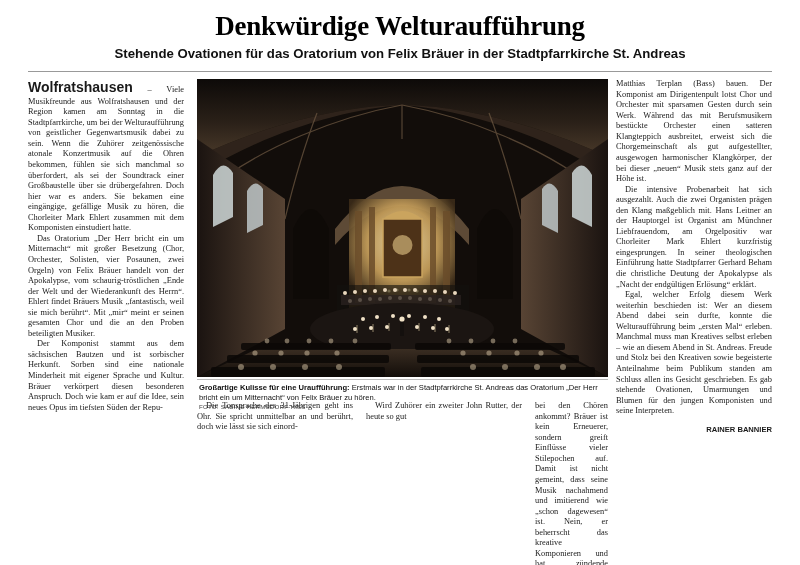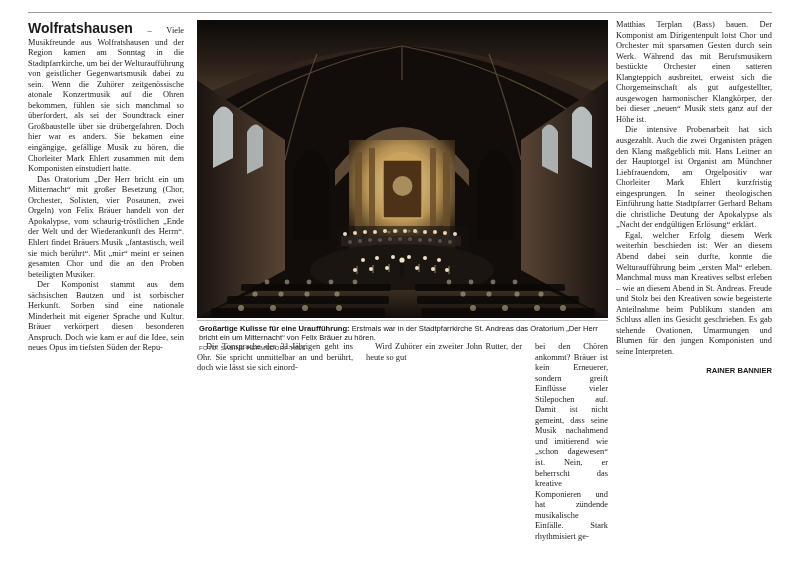--- a/index.html
+++ b/index.html
@@ -139,20 +139,22 @@
 
   
   svg.churchsvg { display: block; width: 411px; height: 298px; }
 </style>
 </head>
 <body>
 
 <div class="page">
   <div class="inner">
 
+    <h1 class="headline">Denkwürdige Welturaufführung</h1>
+    <div class="subhead">Stehende Ovationen für das Oratorium von Felix Bräuer in der Stadtpfarrkirche St. Andreas</div>
     <hr class="rule">
 
     <div class="cols">
 
       <div class="col col-1">
         <p class="first"><span class="dateline">Wolfratshausen</span> – Viele Musikfreunde aus Wolfratshausen und der Region kamen am Sonntag in die Stadtpfarrkirche, um bei der Welturaufführung von geistlicher Gegenwartsmusik dabei zu sein. Wenn die Zuhörer zeitgenössische atonale Konzertmusik auf die Ohren bekommen, fühlen sie sich manchmal so überfordert, als sei der Soundtrack einer Großbaustelle über sie drübergefahren. Doch hier war es anders. Sie bekamen eine eingängige, gefällige Musik zu hören, die Chorleiter Mark Ehlert zusammen mit dem Komponisten einstudiert hatte.</p>
         <p>Das Oratorium „Der Herr bricht ein um Mitternacht“ mit großer Besetzung (Chor, Orchester, Solisten, vier Posaunen, zwei Orgeln) von Felix Bräuer handelt von der Apokalypse, vom schaurig-tröstlichen „Ende der Welt und der Wiederankunft des Herrn“. Ehlert findet Bräuers Musik „fantastisch, weil sie mich berührt“. Mit „mir“ meint er seinen gesamten Chor und die an den Proben beteiligten Musiker.</p>
         <p>Der Komponist stammt aus dem sächsischen Bautzen und ist sorbischer Herkunft. Sorben sind eine nationale Minderheit mit eigener Sprache und Kultur. Bräuer verkörpert diesen besonderen Anspruch. Doch wie kam er auf die Idee, sein neues Opus im tiefsten Süden der Repu-</p>
       </div>
 

